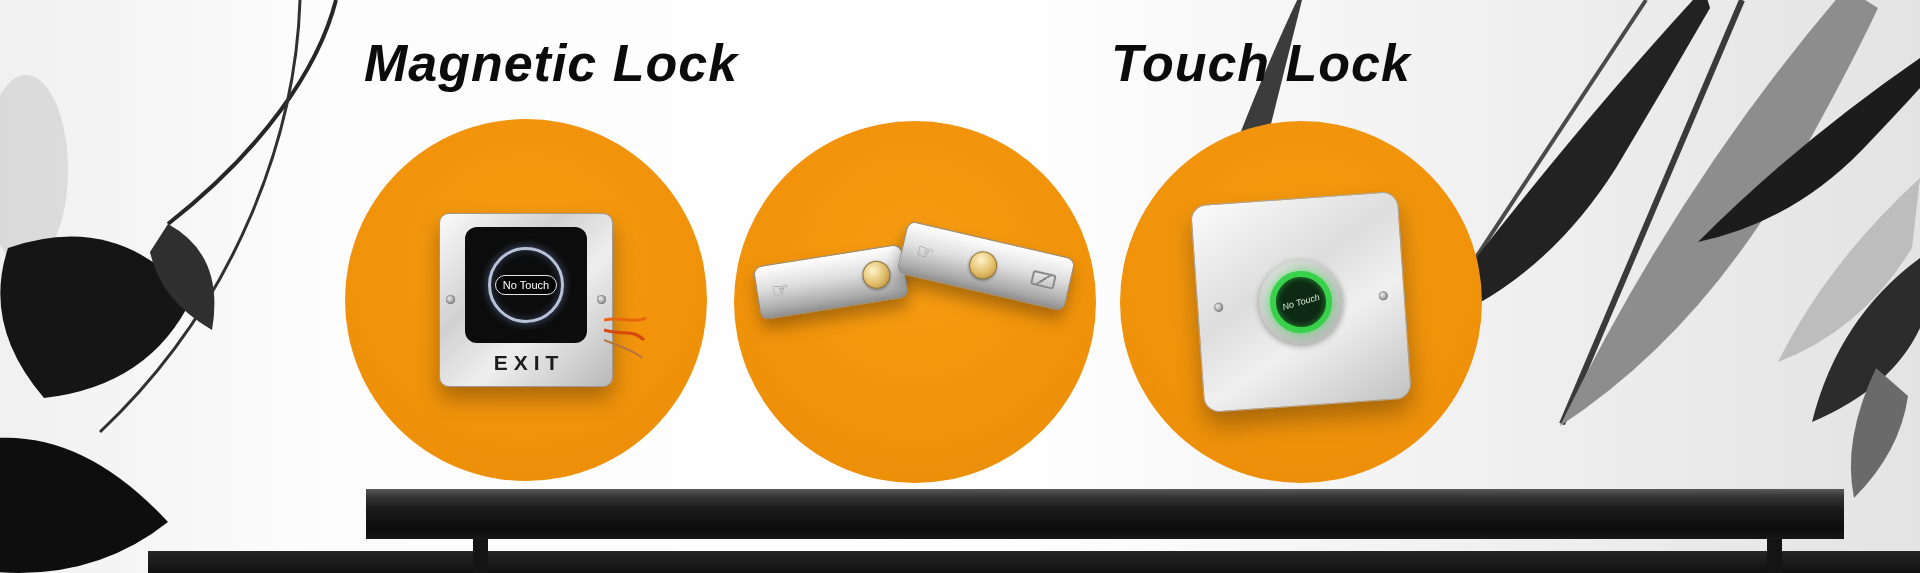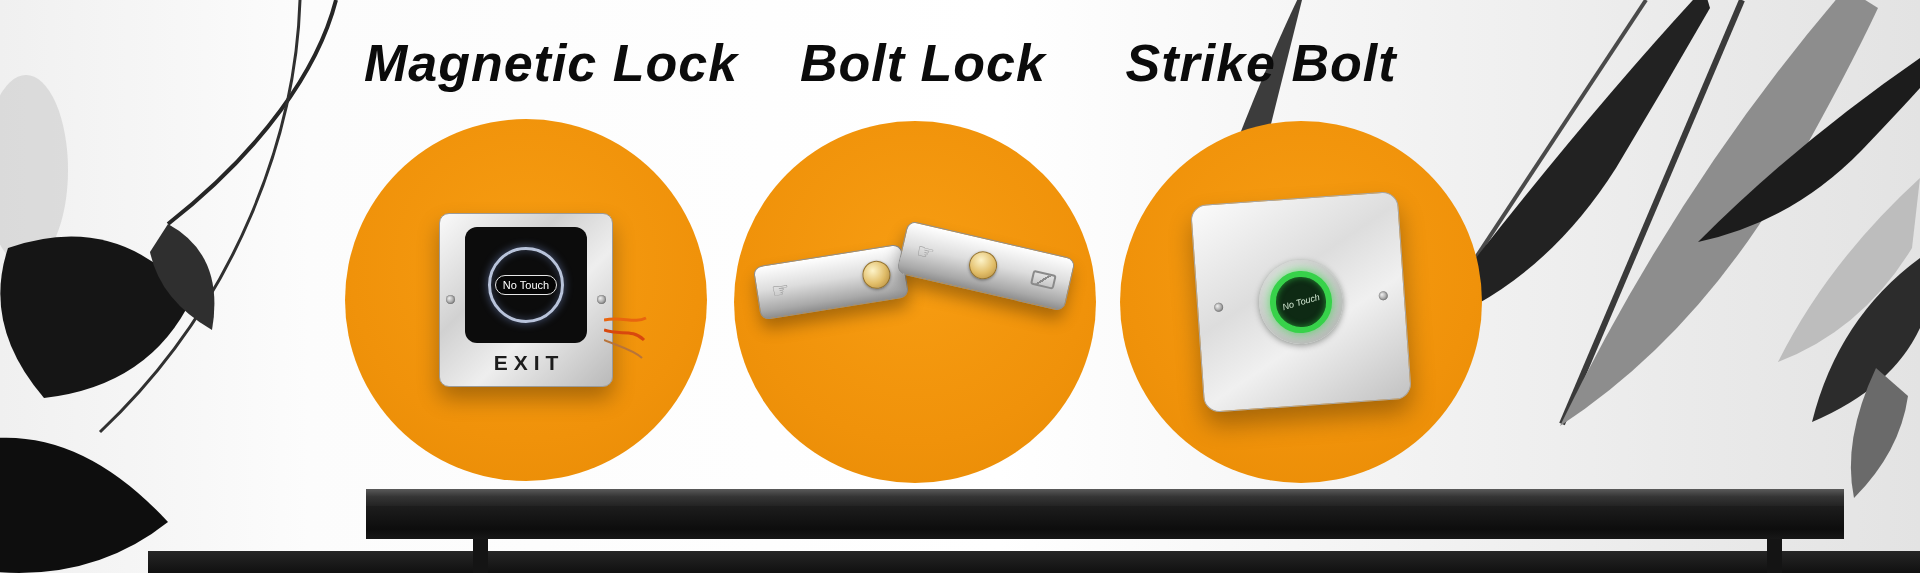--- a/index.html
+++ b/index.html
@@ -209,22 +209,21 @@
     <path d="M1876 368 Q1842 440 1854 498 Q1900 452 1908 396 Z" fill="#6a6a6a"></path>
   </svg>
 
   <div class="floor-strip"></div>
   <div class="shelf-top"></div>
   <div class="shelf-edge"></div>
   <div class="leg left"></div>
   <div class="leg right"></div>
 
   <h2 class="title t1">Magnetic Lock</h2>
-  <h2 class="title t2">Bolt Lock</h2>
-  <h2 class="title t3">Strike Bolt</h2>
+  <h2 class="title t3">Touch Lock</h2>
 
   <div class="circle c1">
     <div class="plate1">
       <span class="screw sleft"></span>
       <span class="screw sright"></span>
       <div class="touch-panel">
         <div class="sensor-ring">
           <span class="touch-pill">No Touch</span>
         </div>
       </div>

